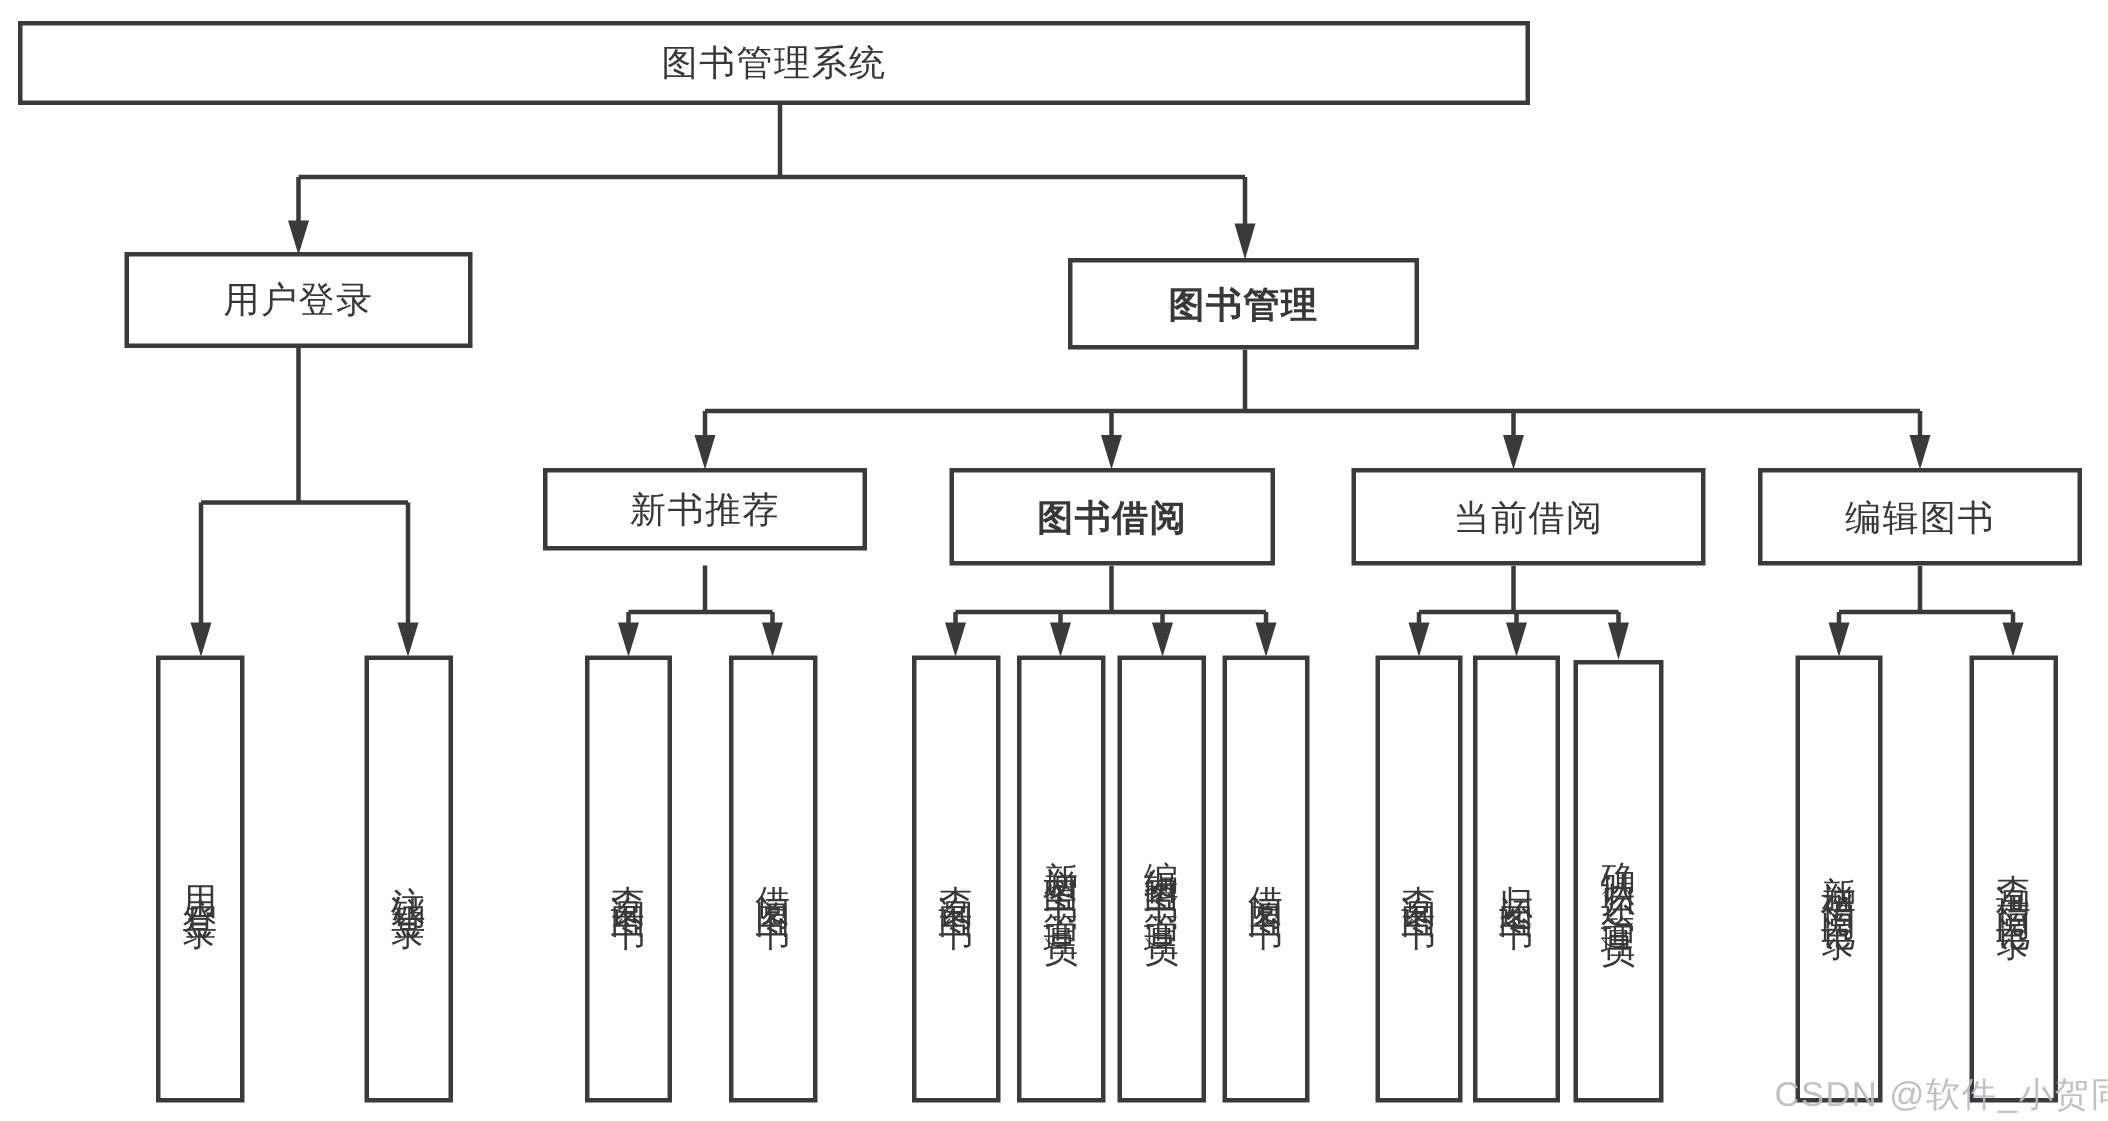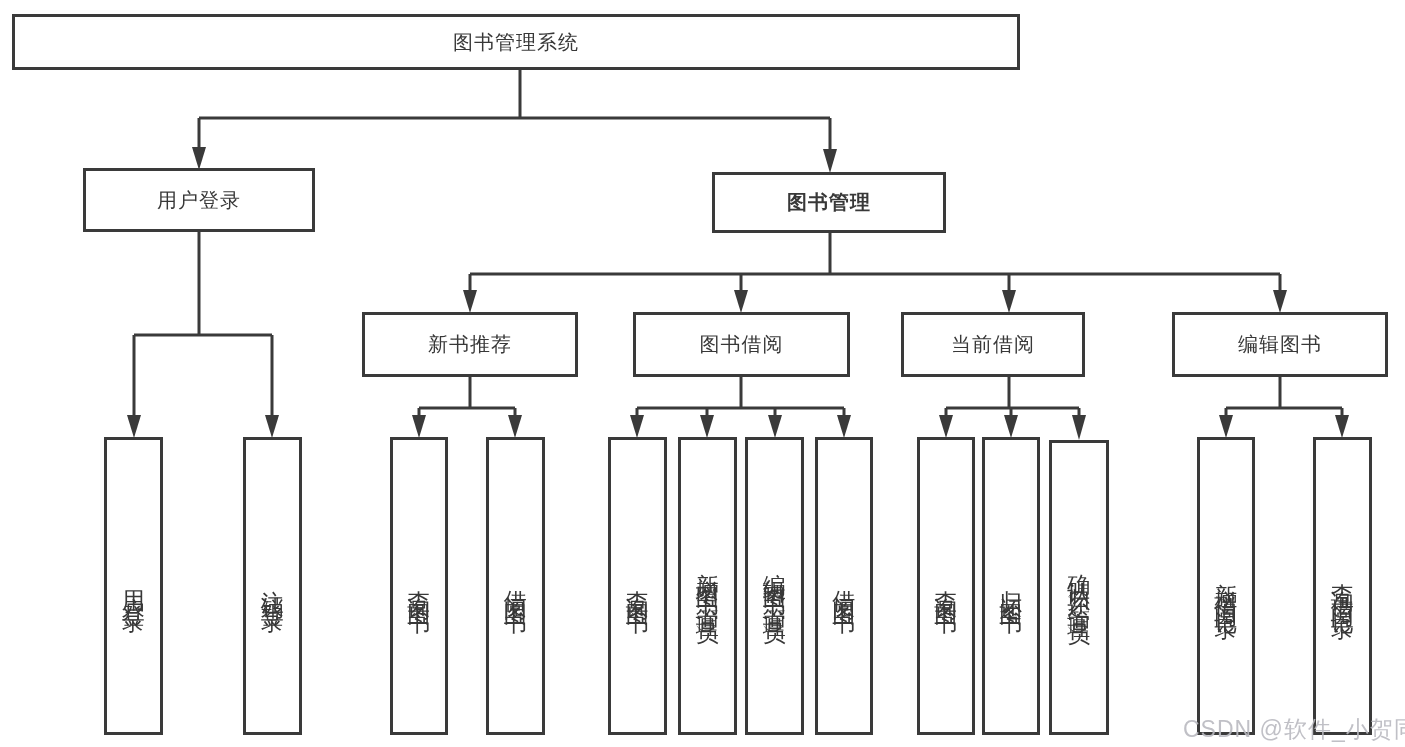--- a/index.html
+++ b/index.html
@@ -26,21 +26,21 @@
     stroke: none;
   }
   .node {
     position: absolute;
     box-sizing: border-box;
     background: #ffffff;
     border: 3px solid #3a3a3a;
     display: flex;
     align-items: center;
     justify-content: center;
-    font-size: 20px;
+    font-size: 24px;
     color: #383838;
     letter-spacing: 1px;
     white-space: nowrap;
   }
   .leaf {
     font-size: 23px;
   }
   .leaf span {
     writing-mode: vertical-rl;
     text-orientation: mixed;
@@ -105,23 +105,23 @@
       <polygon points="1219,415 1233,415 1226,438"></polygon>
       <polygon points="1335,415 1349,415 1342,438"></polygon>
     </g>
   </svg>
 
   <div class="node" style="left:12px; top:14px; width:1008px; height:56px;">图书管理系统</div>
 
   <div class="node" style="left:83px; top:168px; width:232px; height:64px;">用户登录</div>
   <div class="node" style="left:712px; top:172px; width:234px; height:61px;font-weight:bold;">图书管理</div>
 
-  <div class="node" style="left:362px; top:312px; width:216px; height:65px;">新书推荐</div>
-  <div class="node" style="left:633px; top:312px; width:217px; height:65px;">图书借阅</div>
-  <div class="node" style="left:901px; top:312px; width:184px; height:65px;">当前借阅</div>
+  <div class="node" style="left:362px; top:312px; width:216px; height:55px;">新书推荐</div>
+  <div class="node" style="left:633px; top:312px; width:217px; height:65px;font-weight:bold;">图书借阅</div>
+  <div class="node" style="left:901px; top:312px; width:236px; height:65px;">当前借阅</div>
   <div class="node" style="left:1172px; top:312px; width:216px; height:65px;">编辑图书</div>
 
   <div class="node leaf" style="left:104px; top:437px; width:59px; height:298px;">
     <span>用户登录</span>
   </div>
   <div class="node leaf" style="left:243px; top:437px; width:59px; height:298px;">
     <span>注销登录</span>
   </div>
 
   <div class="node leaf" style="left:390px; top:437px; width:58px; height:298px;">

